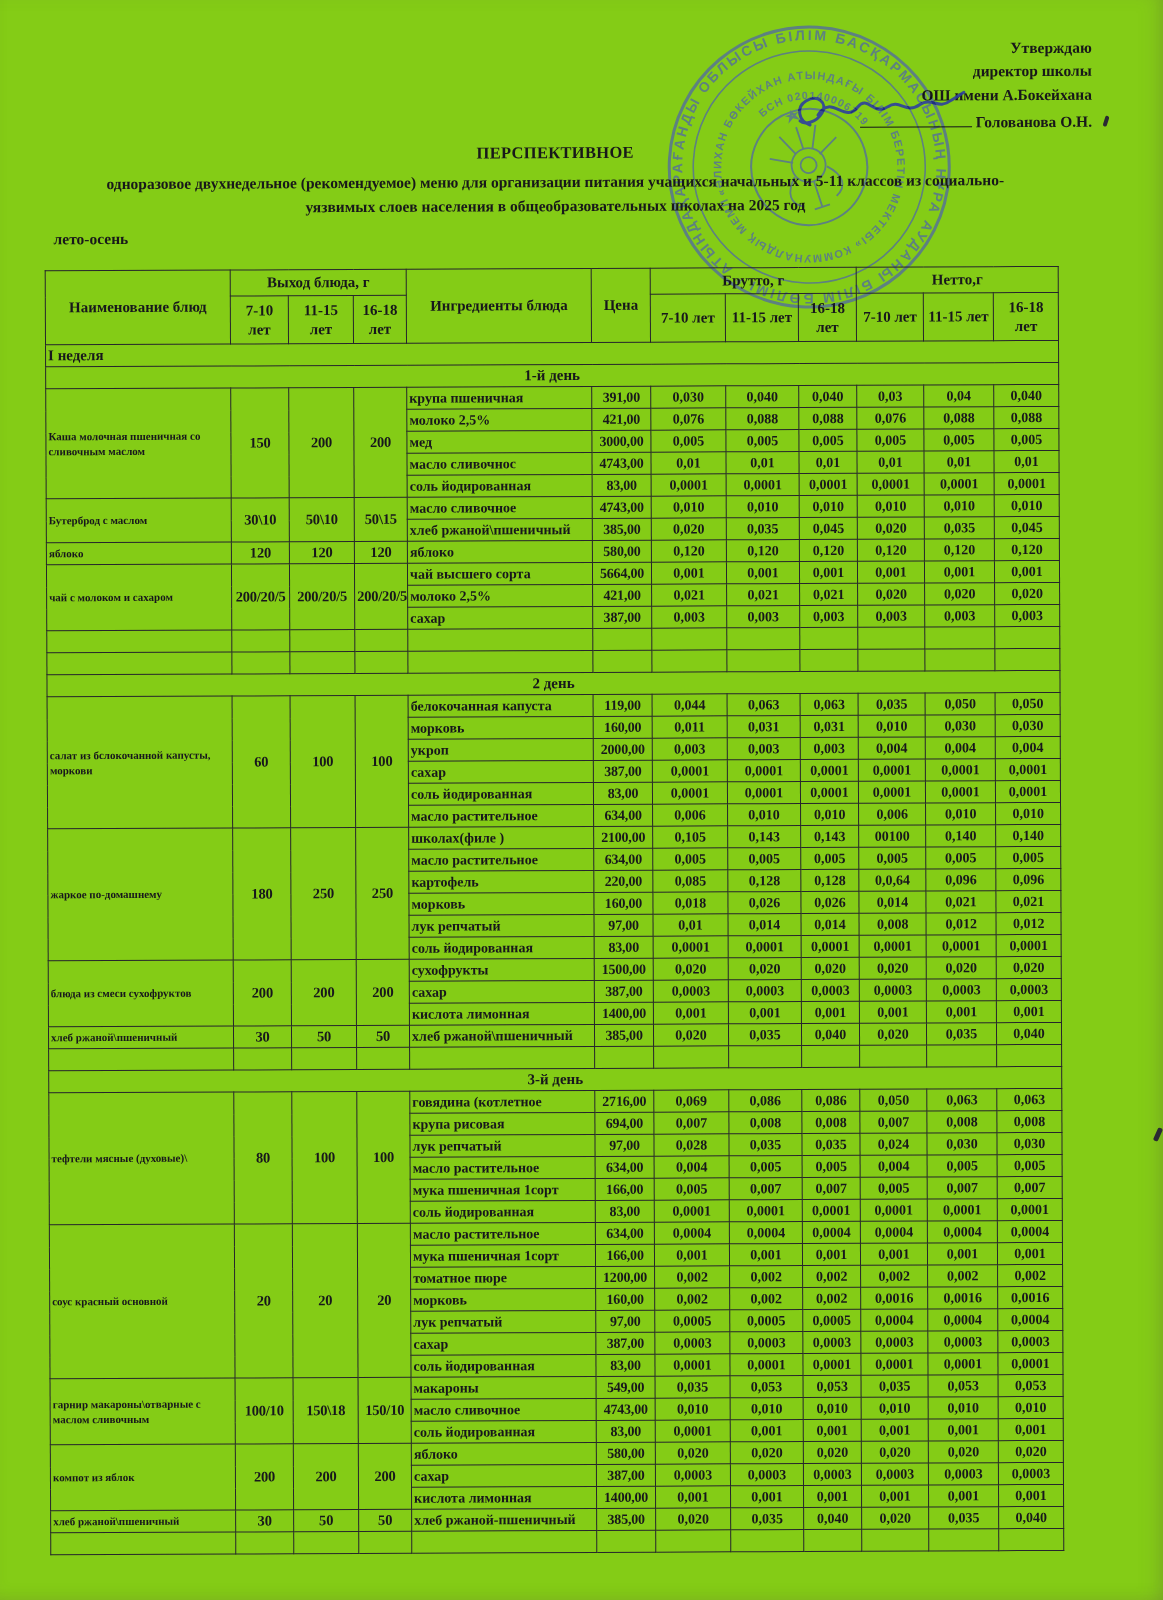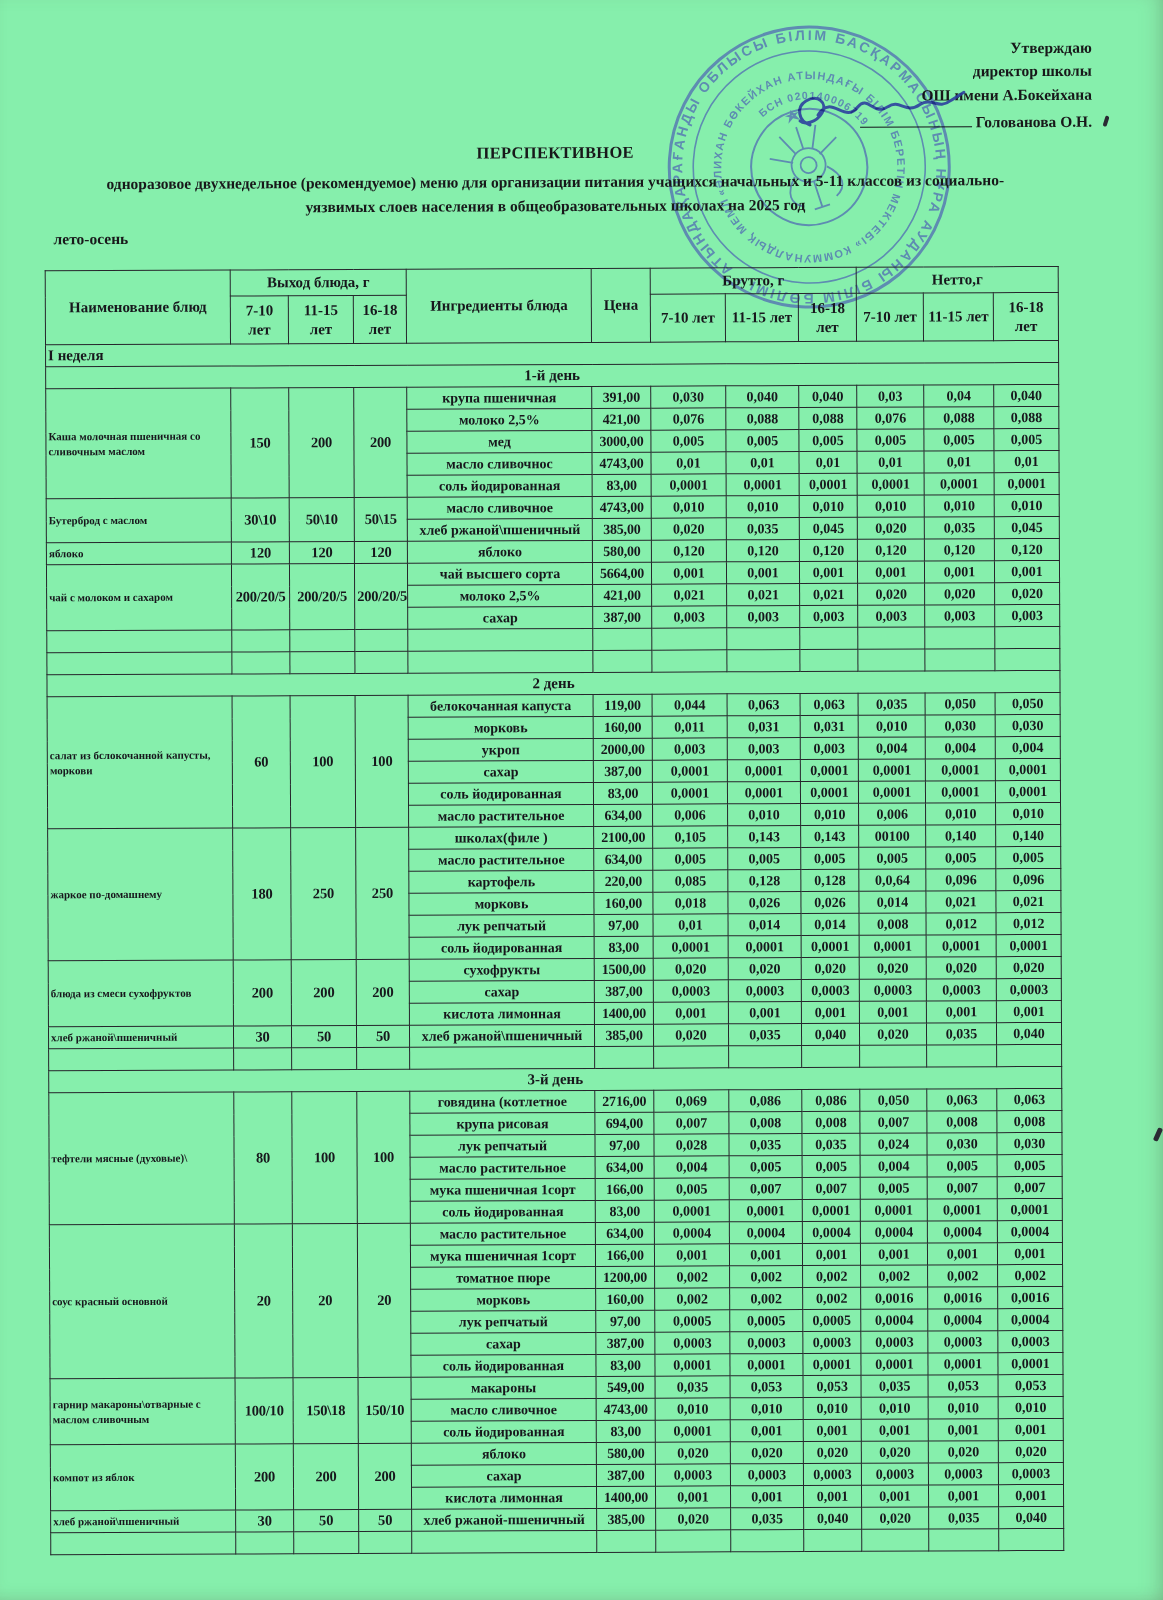--- a/index.html
+++ b/index.html
@@ -3,21 +3,21 @@
 <meta charset="utf-8">
 <style>
   html,body{margin:0;padding:0;}
   body{
     width:1163px;height:1600px;
     background:#e9e8e3;
     font-family:"Liberation Serif", serif;
   }
   .page{
     position:relative;width:1163px;height:1600px;overflow:hidden;
-    background:#86efac;
+    background:#84cc16;
     box-shadow:inset -14px 0 22px -14px rgba(90,85,70,.35), inset 0 -10px 18px -12px rgba(90,85,70,.25);
     color:#18181a;
   }
   .content{position:absolute;inset:0;transform:rotate(-0.25deg);}
   
   .approval{
     position:absolute;top:38px;right:68px;text-align:right;
     font-weight:bold;font-size:15.5px;line-height:1.5;white-space:nowrap;
   }
   .sig-row{position:relative;margin-top:4px;}
@@ -61,21 +61,21 @@
   table.menu thead tr:nth-child(2){height:48px}
   table.menu th{font-size:15px;text-align:center;line-height:1.25;}
   table.menu tbody tr{height:22px;}
   tr.band-row{height:21px;}
   tr.empty-row{height:14px;}
   tr.tall-row{height:46px;}
   td.week-cell{text-align:left;font-size:15px;padding-left:4px;}
   td.day-cell{text-align:center;font-size:15px;}
   td.dish{text-align:left;font-size:11px;line-height:1.3;padding-left:4px;}
   td.out{text-align:center;font-size:14.5px;padding:0;letter-spacing:-.2px;margin-left:40px;}
-  td.ing{text-align:center;font-size:14px;padding-left:3px;white-space:nowrap;}
+  td.ing{text-align:left;font-size:14px;padding-left:3px;white-space:nowrap;}
   td.price{text-align:center;font-size:14px;letter-spacing:-.2px;}
   td.val{text-align:center;font-size:14px;}
 </style>
 </head>
 <body>
 
 <div class="page">
   <div class="content">
 
     <div class="approval">

